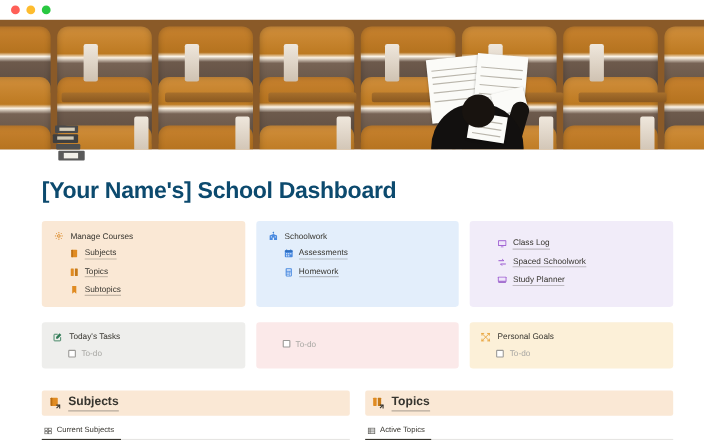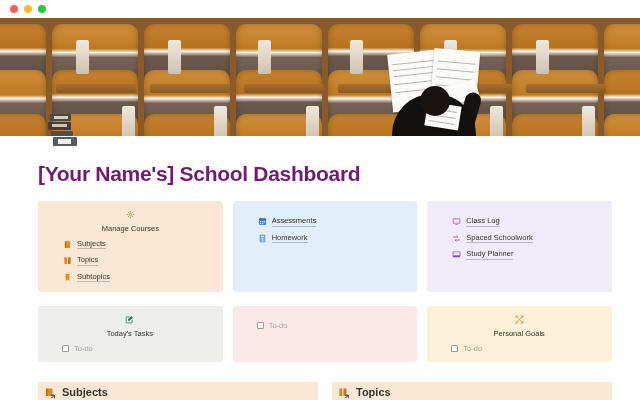--- a/index.html
+++ b/index.html
@@ -136,21 +136,21 @@
     position: absolute;
     top: 136px; left: 0;
     width: 640px;
     background: #ffffff;
   }
 
   .page-title {
     margin: 26px 0 0 38px;
     font-size: 21px;
     font-weight: bold;
-    color: #701a75;
+    color: #0c4a6e;
     letter-spacing: -0.3px;
   }
 
   
   .grid {
     display: flex;
     gap: 10px;
     margin: 0 0 0 38px;
     width: 574px;
   }
@@ -172,21 +172,20 @@
   .card-pink   { background: #fbe9e9; }
   .card-yellow { background: #fcf0d8; }
 
   .card-head {
     display: flex;
     align-items: center;
     gap: 6px;
     font-size: 7.5px;
     color: #37352f;
     line-height: 1;
-    flex-direction: column;
   }
   .card-link {
     display: flex;
     align-items: center;
     gap: 5px;
     margin-left: 14px;
     margin-top: 7px;
     font-size: 7.5px;
     color: #37352f;
     line-height: 1;
@@ -406,20 +405,33 @@
           <span class="ico">
             <svg viewBox="0 0 24 24">
                 <path d="M7 2.5h10v19l-5-4.4-5 4.4z" fill="#e08b22"></path>
               </svg>
           </span>
           <span class="lbl">Subtopics</span>
         </div>
       </div>
 
       <div class="card card-tall card-blue">
+        <div class="card-head">
+          <span class="ico">
+            <svg viewBox="0 0 24 24">
+                <path d="M12 1.5l2.2 2.3-2.2 2.2-2.2-2.2z" fill="#3b7fd4"></path>
+                <rect x="11.3" y="5.5" width="1.4" height="3" fill="#3b7fd4"></rect>
+                <path d="M3 22V11l9-4 9 4v11z" fill="#4a8ae0"></path>
+                <rect x="6" y="13" width="2.6" height="2.6" fill="#e3eefb"></rect>
+                <rect x="15.4" y="13" width="2.6" height="2.6" fill="#e3eefb"></rect>
+                <rect x="10.4" y="16" width="3.2" height="6" fill="#e3eefb"></rect>
+              </svg>
+          </span>
+          <span>Schoolwork</span>
+        </div>
         <div class="card-link">
           <span class="ico">
             <svg viewBox="0 0 24 24">
                 <rect x="2.5" y="4" width="19" height="17" rx="2" fill="#4a8ae0"></rect>
                 <rect x="2.5" y="4" width="19" height="4.5" rx="2" fill="#2f6fc0"></rect>
                 <rect x="6" y="1.6" width="2.2" height="4.2" rx="1" fill="#2f6fc0"></rect>
                 <rect x="15.8" y="1.6" width="2.2" height="4.2" rx="1" fill="#2f6fc0"></rect>
                 <rect x="5.5" y="11" width="3" height="3" fill="#e9f1fd"></rect>
                 <rect x="10.5" y="11" width="3" height="3" fill="#e9f1fd"></rect>
                 <rect x="15.5" y="11" width="3" height="3" fill="#e9f1fd"></rect>

